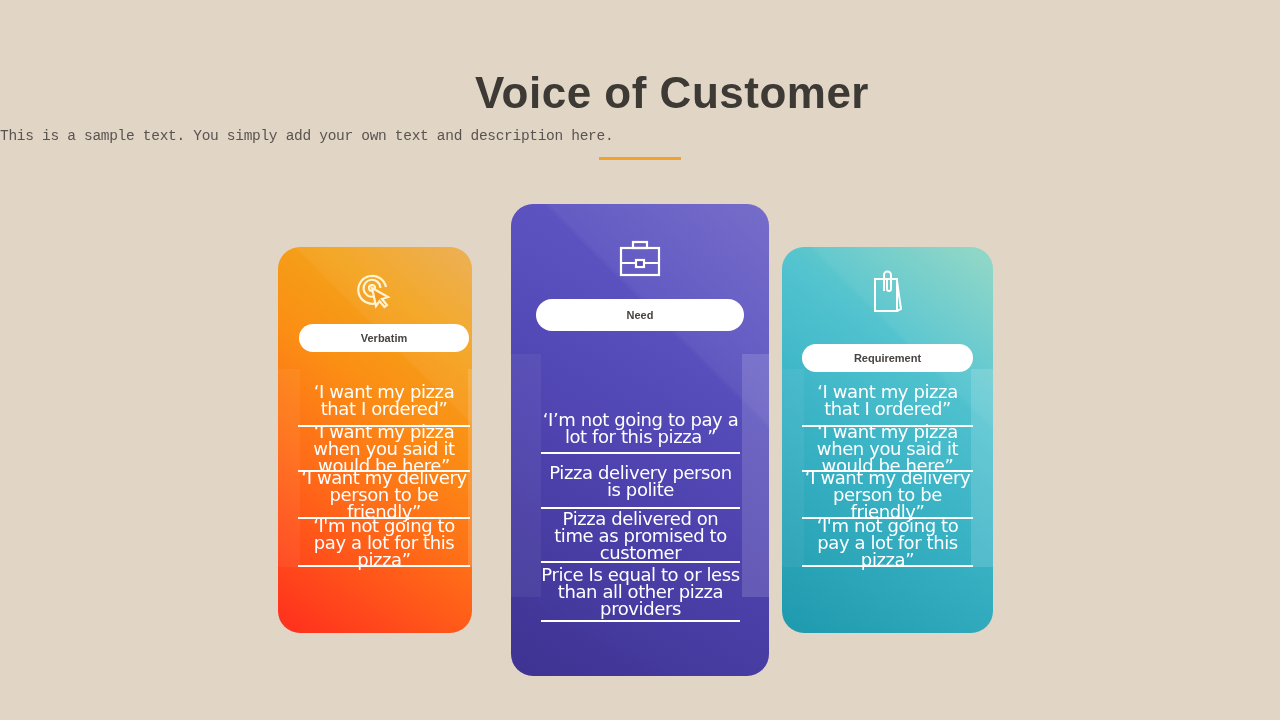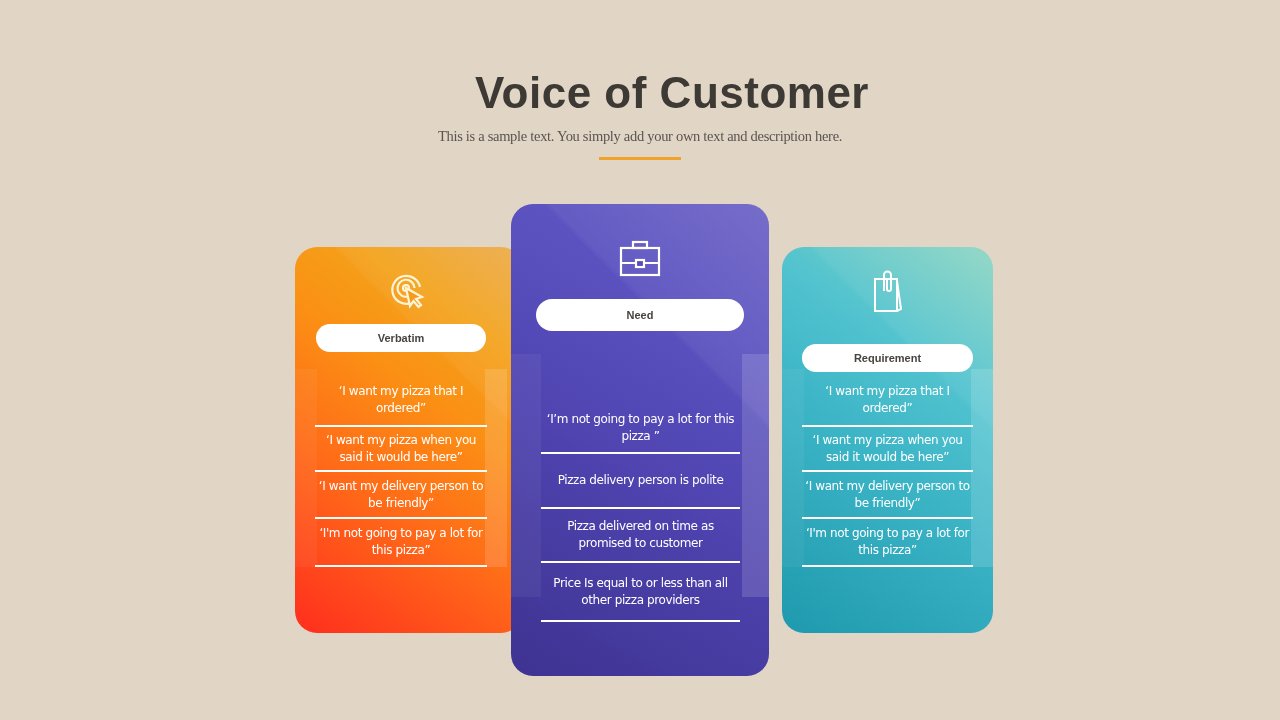--- a/index.html
+++ b/index.html
@@ -6,33 +6,33 @@
   body {
     width:1280px; height:720px; overflow:hidden; position:relative;
     background:#e1d5c6;
     font-family:"Liberation Sans", sans-serif;
   }
   .title {
     position:absolute; left:0; width:1280px; top:68px; text-align:center;
     font-size:44px; font-weight:bold; color:#3d3935; letter-spacing:0.5px;padding-left:32px;
   }
   .subtitle {
-    position:absolute; left:0; width:1280px; top:128px; text-align:center;
-    font-size:14.5px; color:#5a5450; font-family:Liberation Serif, serif;
+    position:absolute; left:0; width:1280px; top:128px; text-align:left;
+    font-size:14.5px; color:#5a5450; font-family:Liberation Mono, monospace;
     letter-spacing:-0.3px;
   }
   .underline {
     position:absolute; left:599px; top:157px; width:82px; height:3px;
     background:#f0a22a;
   }
   .card {
     position:absolute; border-radius:22px; overflow:hidden;
   }
   .card.orange {
-    left:295px; top:247px; width:228px; height:386px;
+    left:278px; top:247px; width:194px; height:386px;
     background:linear-gradient(35deg, #ff2e1e 0%, #ff6a18 35%, #fb8f14 60%, #f3a21a 80%, #eaa640 100%);
   }
   .card.purple {
     left:511px; top:204px; width:258px; height:472px;
     background:linear-gradient(30deg, #3e3391 0%, #4f44b0 45%, #5b52c0 75%, #6359c2 100%);
   }
   .card.teal {
     left:782px; top:247px; width:211px; height:386px;
     background:linear-gradient(35deg, #1f99ad 0%, #3bb4c6 45%, #52c3cf 70%, #86d3bf 100%);
   }
@@ -47,21 +47,21 @@
   .left-strip { position:absolute; background:rgba(255,255,255,0.05); }
   .icon {
     position:absolute; left:50%; transform:translateX(-50%);
   }
   .pill {
     position:absolute; background:#ffffff; border-radius:16px;
     text-align:center; font-weight:bold; color:#474340; font-size:11px;
   }
   .items { position:absolute; }
   .item {
-    text-align:center; color:#ffffff; font-size:12px; line-height:17px;
+    text-align:center; color:#ffffff; font-size:18px; line-height:17px;
     font-family:"DejaVu Sans", sans-serif; letter-spacing:-0.4px;
     display:flex; align-items:center; justify-content:center;
     border-bottom:2px solid #ffffff; box-sizing:border-box;
   }
 </style>
 </head>
 <body>
 
 <div class="title">Voice of Customer</div>
 <div class="subtitle">This is a sample text. You simply add your own text and description here.</div>

